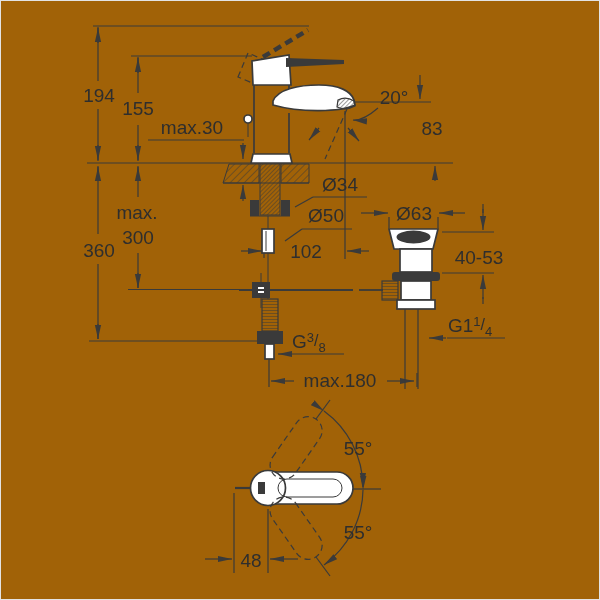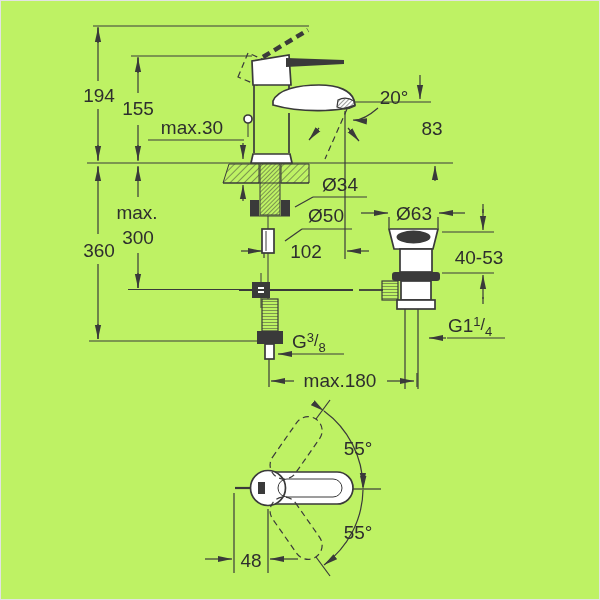--- a/index.html
+++ b/index.html
@@ -1,16 +1,16 @@
 <!DOCTYPE html>
 <html><head>
 <meta charset="utf-8">
 <style>
   html,body{margin:0;padding:0;background:#fff;}
-  #canvas{position:relative;width:600px;height:600px;background:#bef264;border:1px solid #e3e3e3;box-sizing:border-box;overflow:hidden;}
+  #canvas{position:relative;width:600px;height:600px;background:#a16207;border:1px solid #e3e3e3;box-sizing:border-box;overflow:hidden;}
   svg{display:block;}
   text{font-family:"Liberation Sans","DejaVu Sans",sans-serif;fill:#2e2e2e;}
   .dim{font-size:19px;}
   .line{stroke:#3a3a3a;stroke-width:1.2;fill:none;}
   .part{stroke:#3a3a3a;stroke-width:1.7;fill:#ffffff;}
   .thin{stroke:#3a3a3a;stroke-width:1;fill:none;}
   .dark{fill:#3a3a3a;stroke:none;}
   .dashed{stroke:#3a3a3a;stroke-width:1.2;fill:none;stroke-dasharray:6 4;}
 </style>
 </head>

